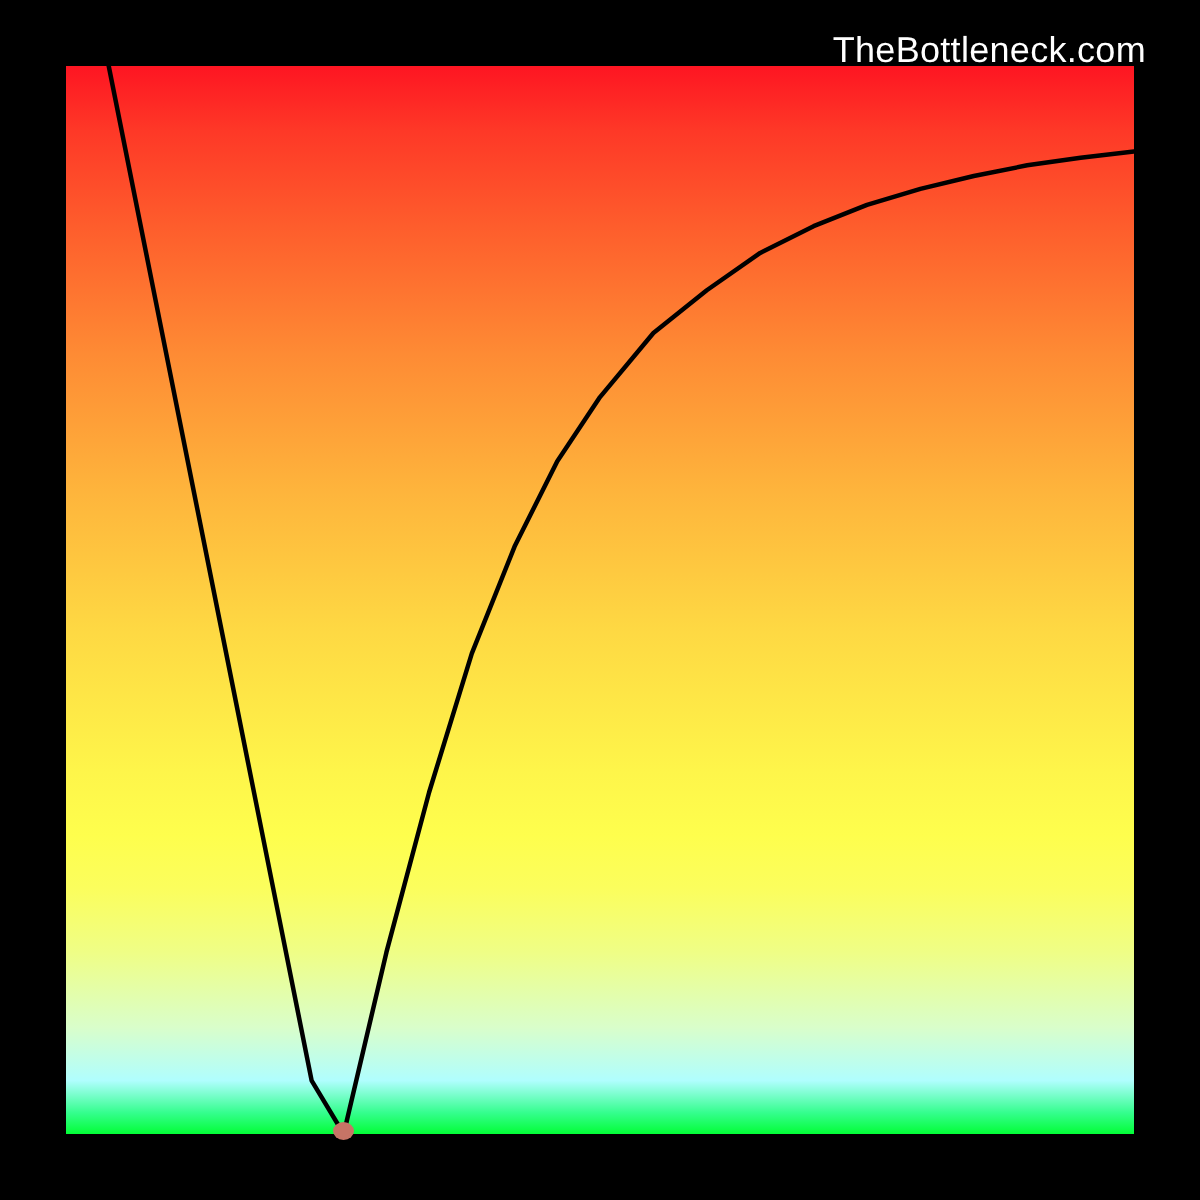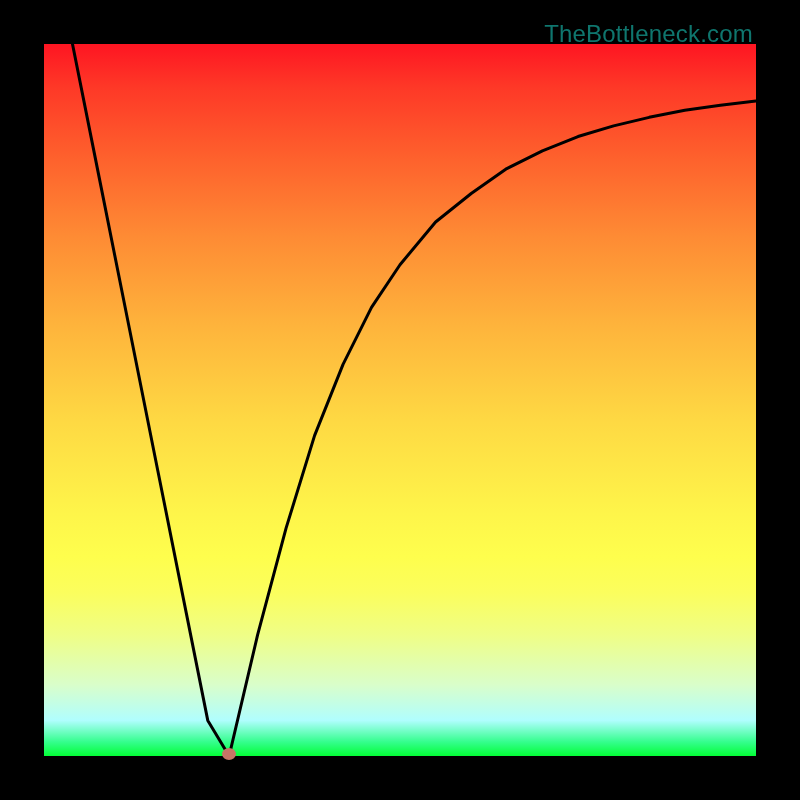--- a/index.html
+++ b/index.html
@@ -38,22 +38,22 @@
       #effe86 83%,
       #d9feca 90%,
       #b0fefe 95%,
       #35fe8e 98%,
       #03fe37 100%
     );
   }
   .watermark {
     position: absolute;
     top: 20px;
-    right: 47px;
-    color: #0f766e;
+    right: 36px;
+    color: #ffffff;
     font-size: 24px;
     font-weight: 500;
     letter-spacing: 0.2px;
     z-index: 3;
   }
   svg.curve {
     position: absolute;
     left: 0;
     top: 0;
     width: 712px;

